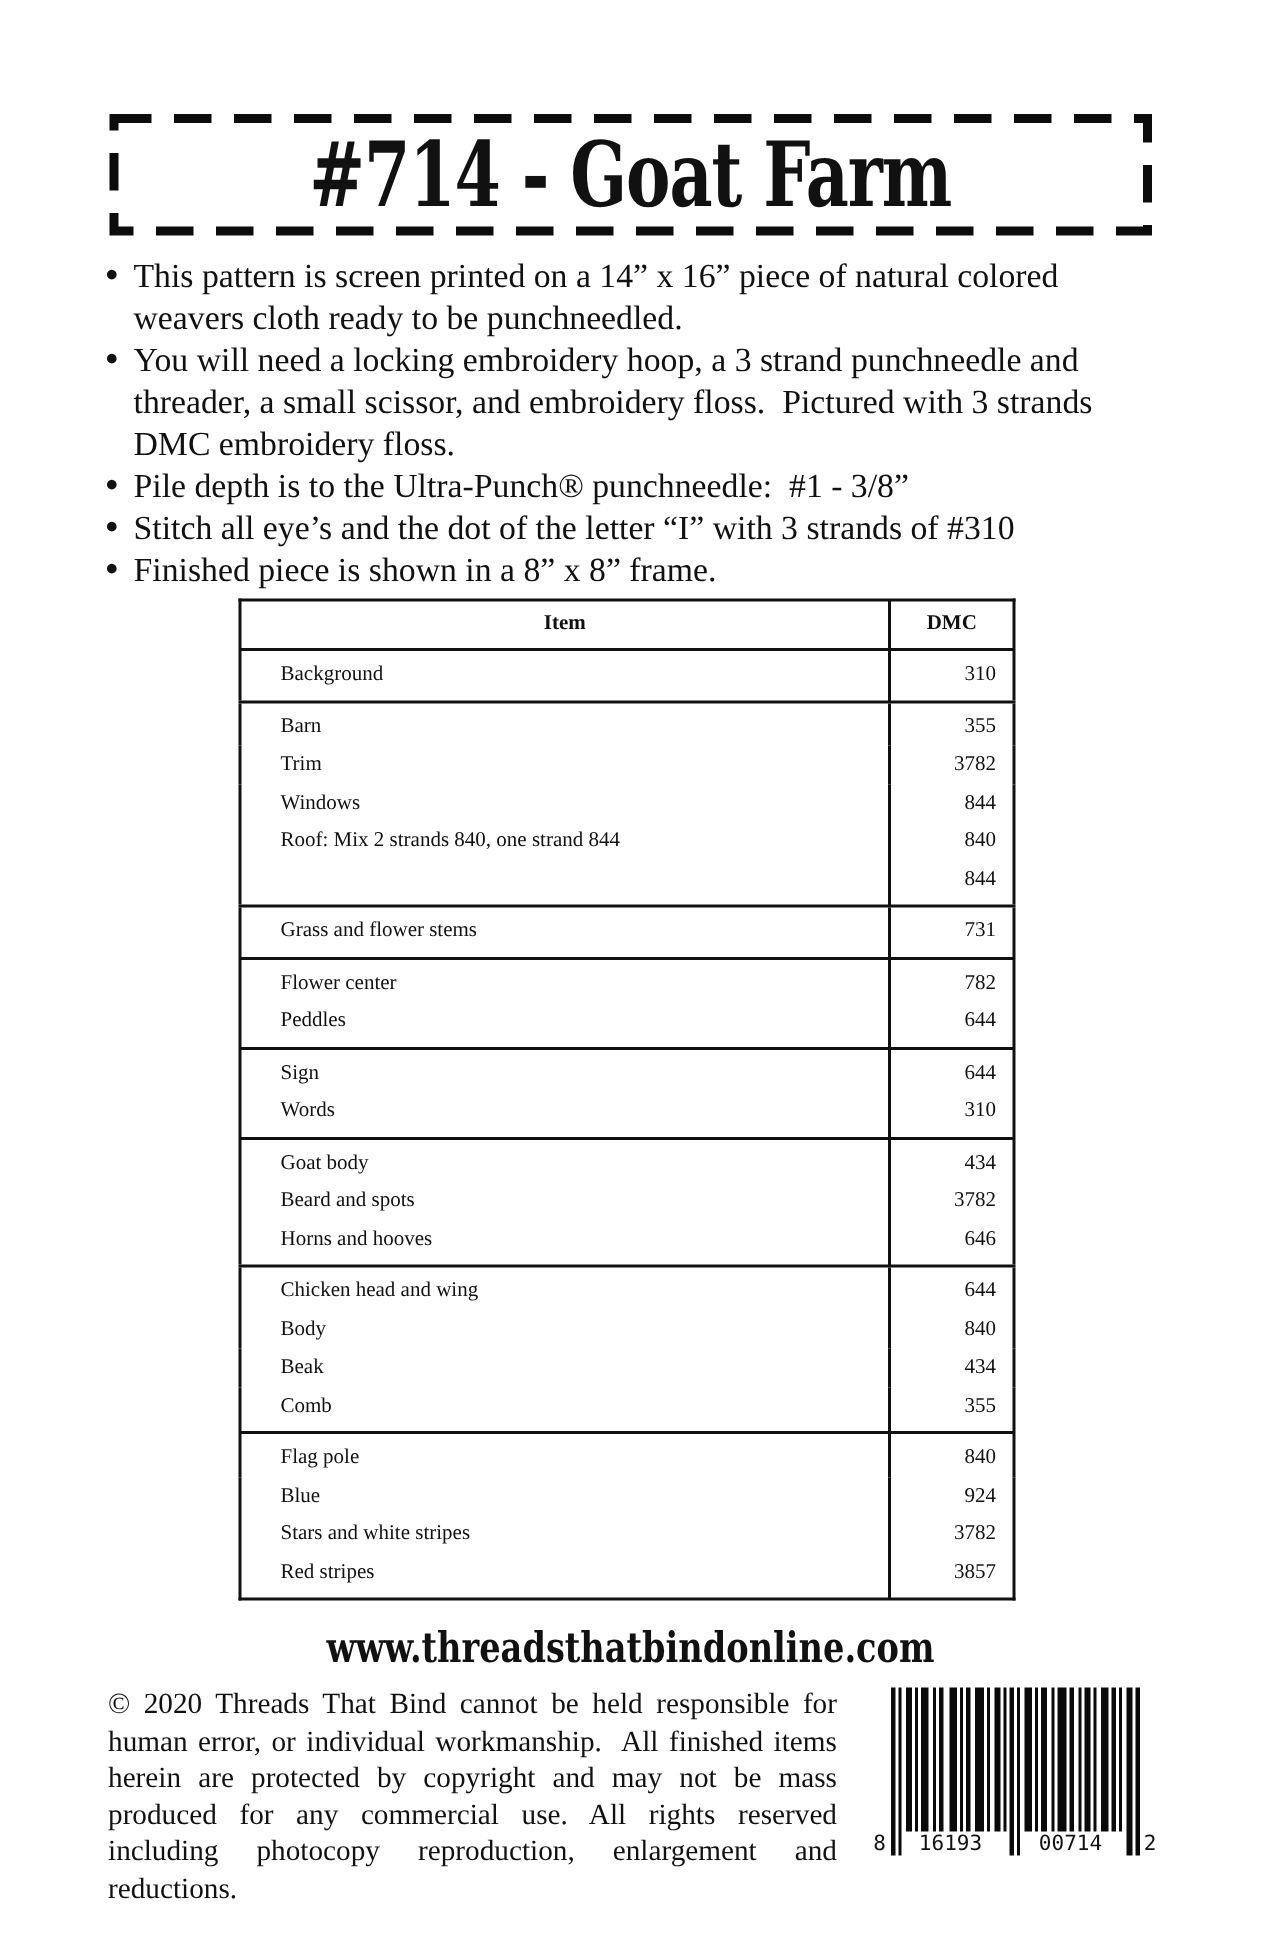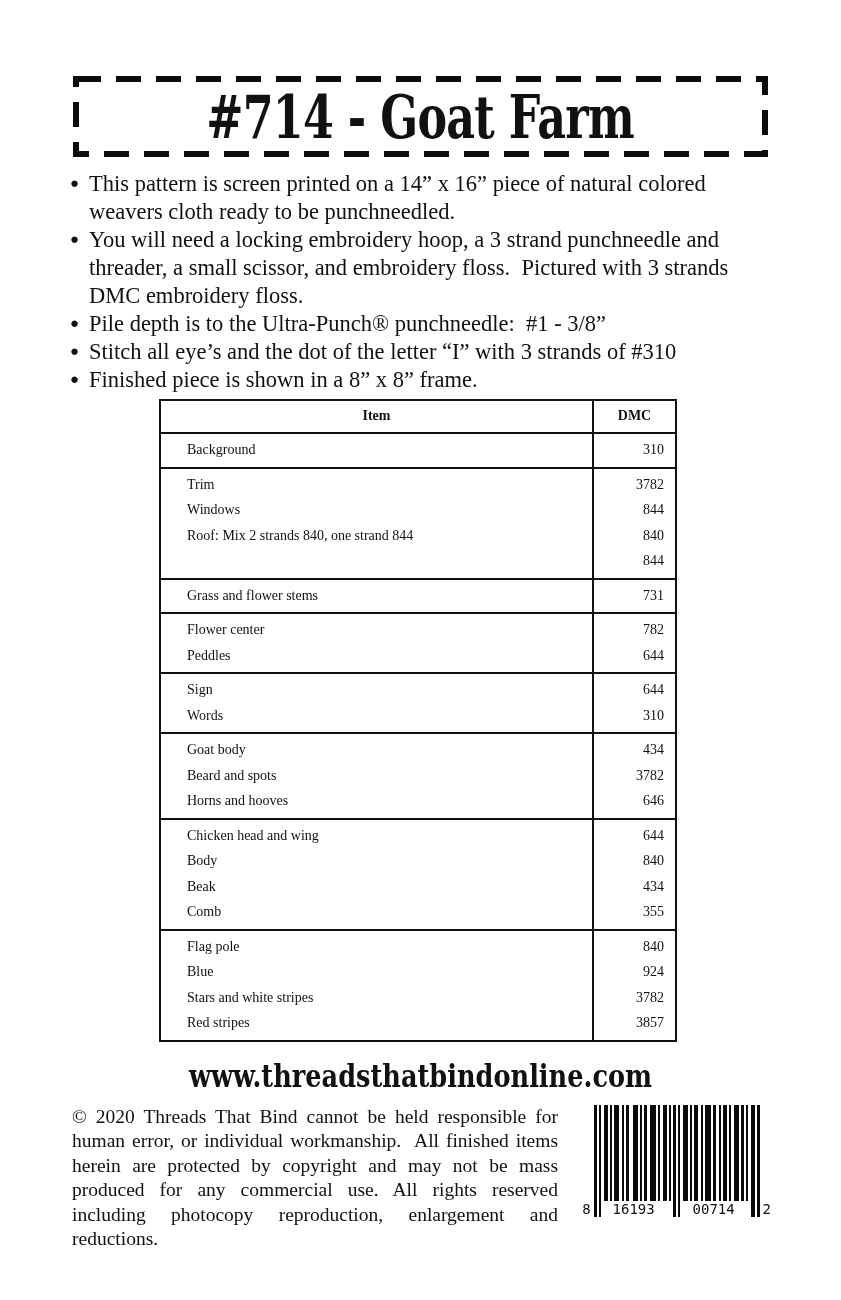--- a/index.html
+++ b/index.html
@@ -68,21 +68,21 @@
   table.dmc-table td.dmc { text-align: right; padding-right: 11px; }
   table.dmc-table tbody tr:first-child td { border-top: 2px solid #111; padding-top: 3px; }
   table.dmc-table tbody tr:last-child td { padding-bottom: 4px; }
 
   
   .website {
     margin-top: 15px;
     text-align: center;
     font-family: "DejaVu Serif", serif;
     font-weight: bold;
-    font-size: 32px;
+    font-size: 28px;
     white-space: nowrap;
   }
   .website .squeeze2 { display: inline-block; transform: scaleX(0.8); transform-origin: 50% 50%; }
 
   
   .footer {
     margin: 10px 70px 0 72px;
     display: flex;
     justify-content: space-between;
     align-items: flex-start;
@@ -159,20 +159,24 @@
       </tr>
     </thead>
   <tbody>
         <tr>
           <td class="item">Background</td>
           <td class="dmc">310</td>
         </tr>
       </tbody>
       <tbody>
         <tr>
+          <td class="item">Barn</td>
+          <td class="dmc">355</td>
+        </tr>
+        <tr>
           <td class="item">Trim</td>
           <td class="dmc">3782</td>
         </tr>
         <tr>
           <td class="item">Windows</td>
           <td class="dmc">844</td>
         </tr>
         <tr>
           <td class="item">Roof: Mix 2 strands 840, one strand 844</td>
           <td class="dmc">840</td>

